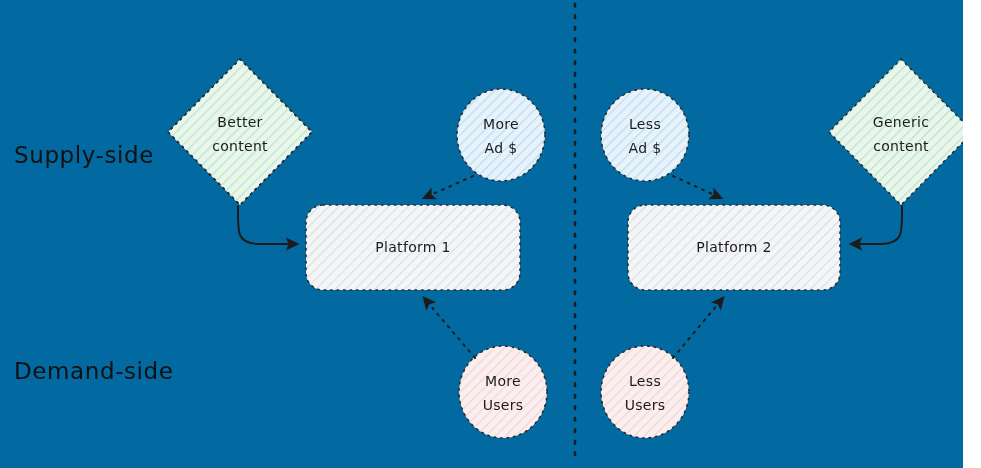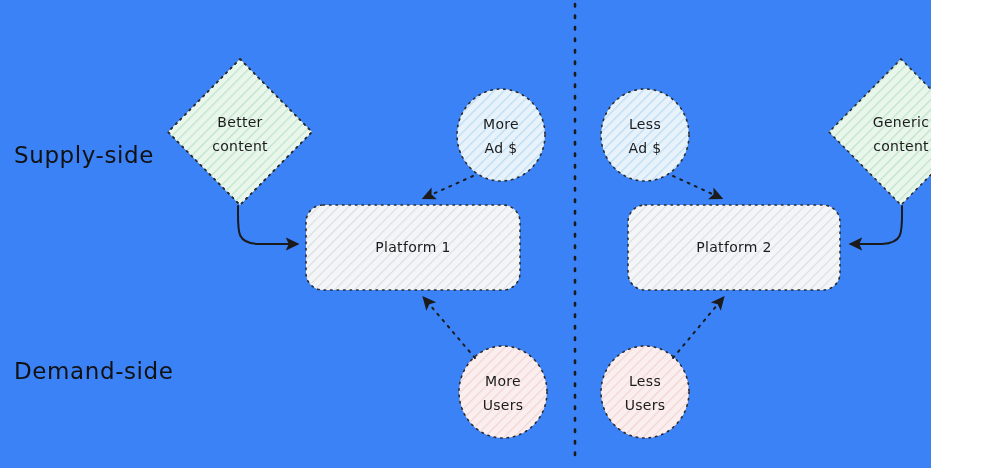--- a/index.html
+++ b/index.html
@@ -7,22 +7,23 @@
     padding: 0;
     background: #ffffff;
   }
   body {
     font-family: "DejaVu Sans", sans-serif;
   }
   #canvas {
     position: relative;
     width: 931px;
     height: 468px;
-    background: #3b82f6;
+    background: #0369a1;
     overflow: hidden;
+    padding-left: 32px;
   }
   #diagram-svg {
     position: absolute;
     top: 0;
     left: 0;
     width: 981px;
     height: 468px;
   }
   .node-text {
     font-family: "DejaVu Sans", sans-serif;

